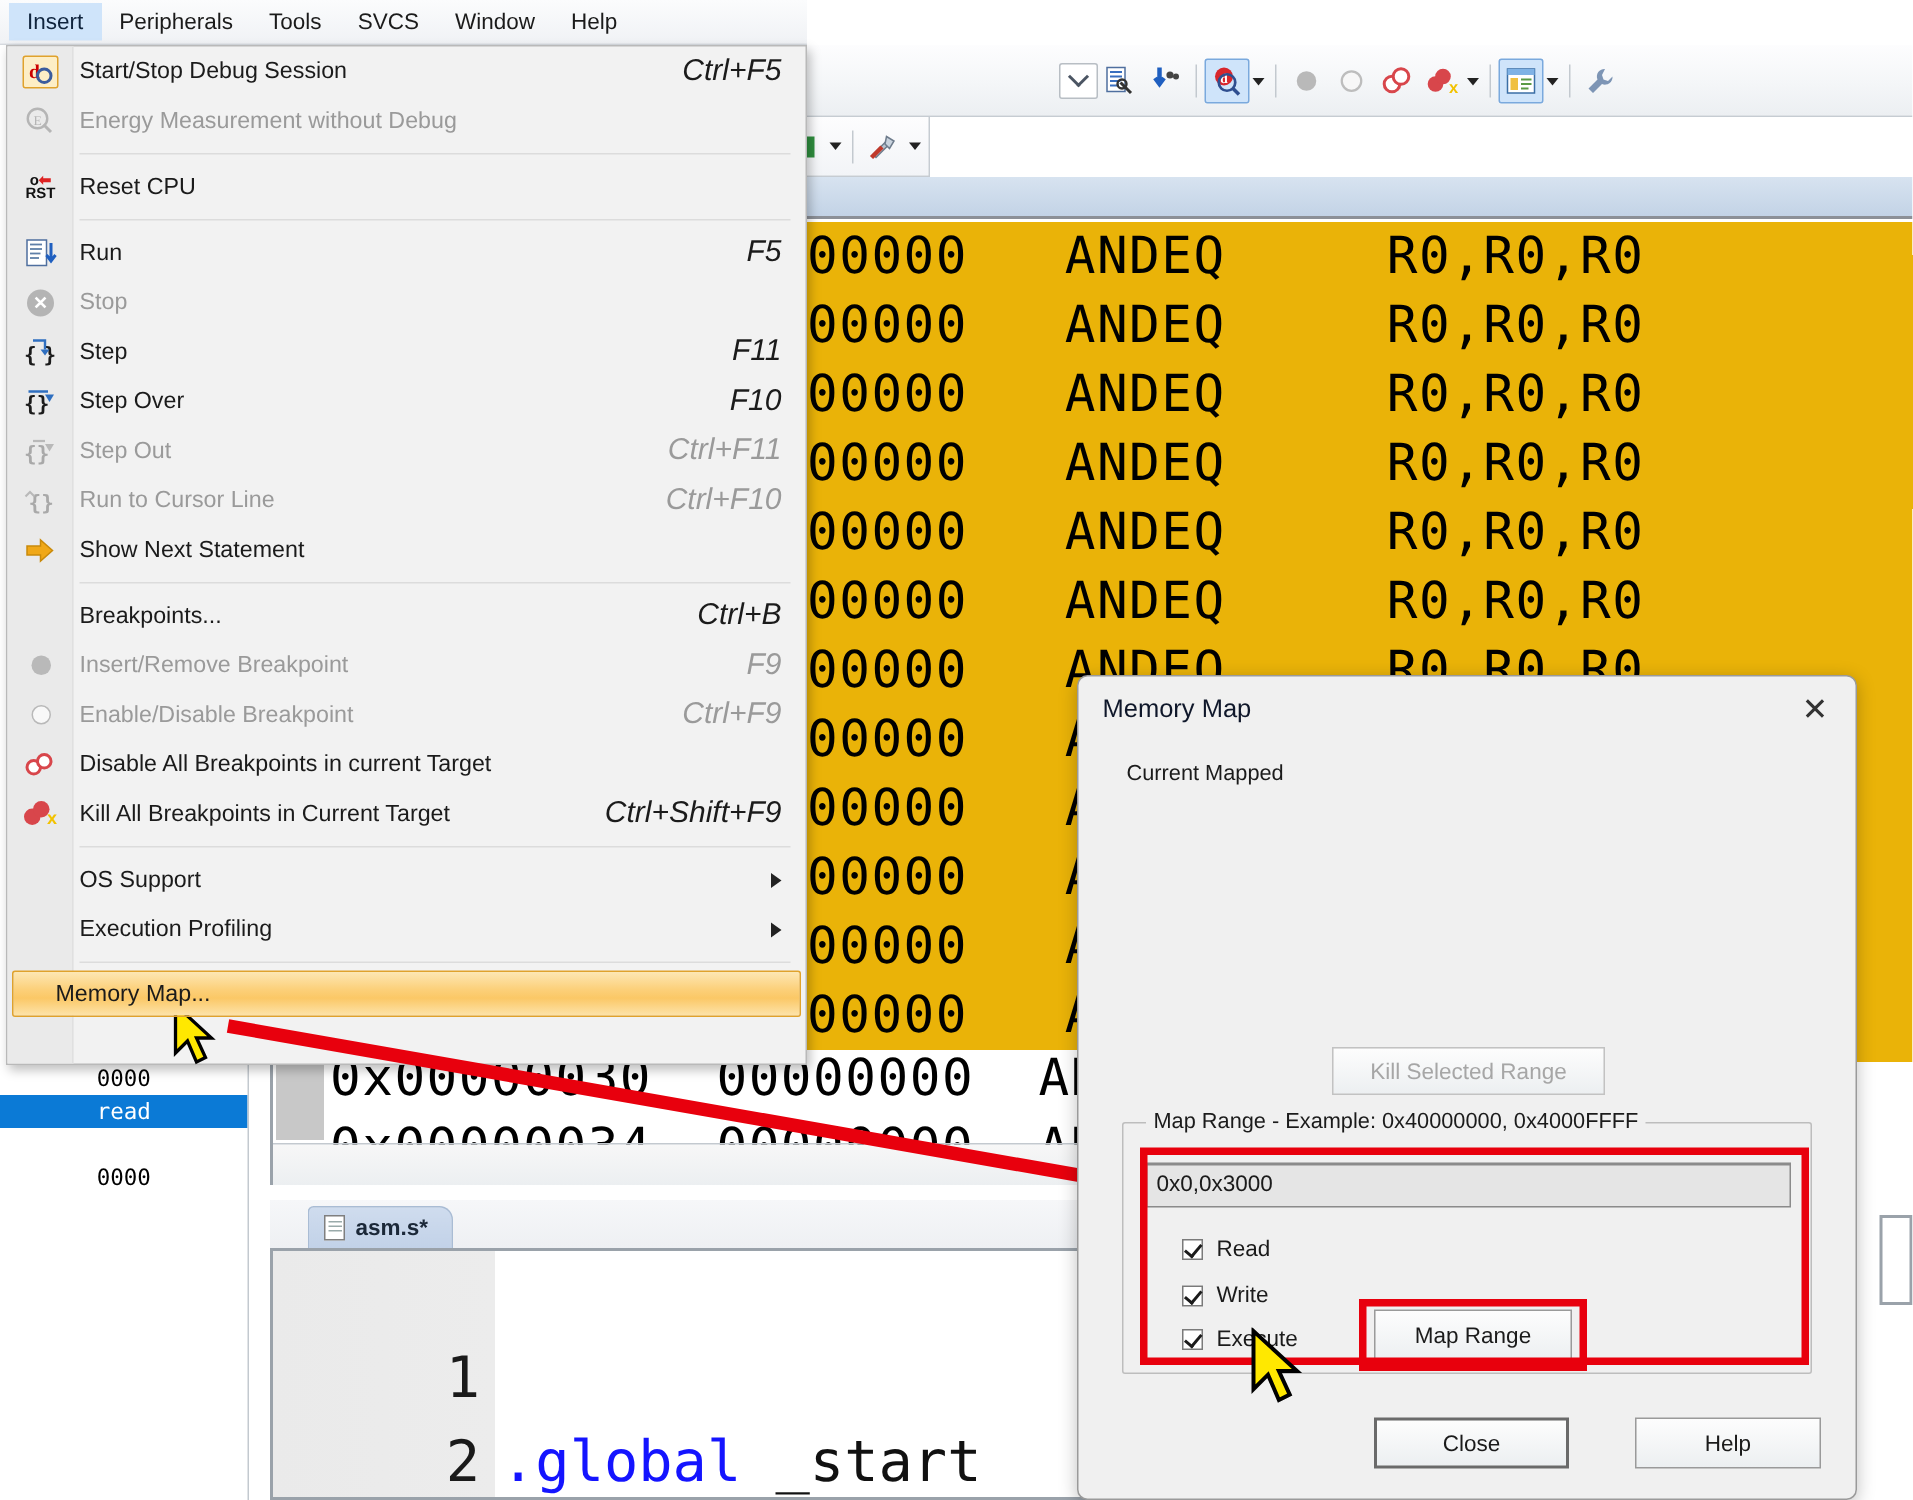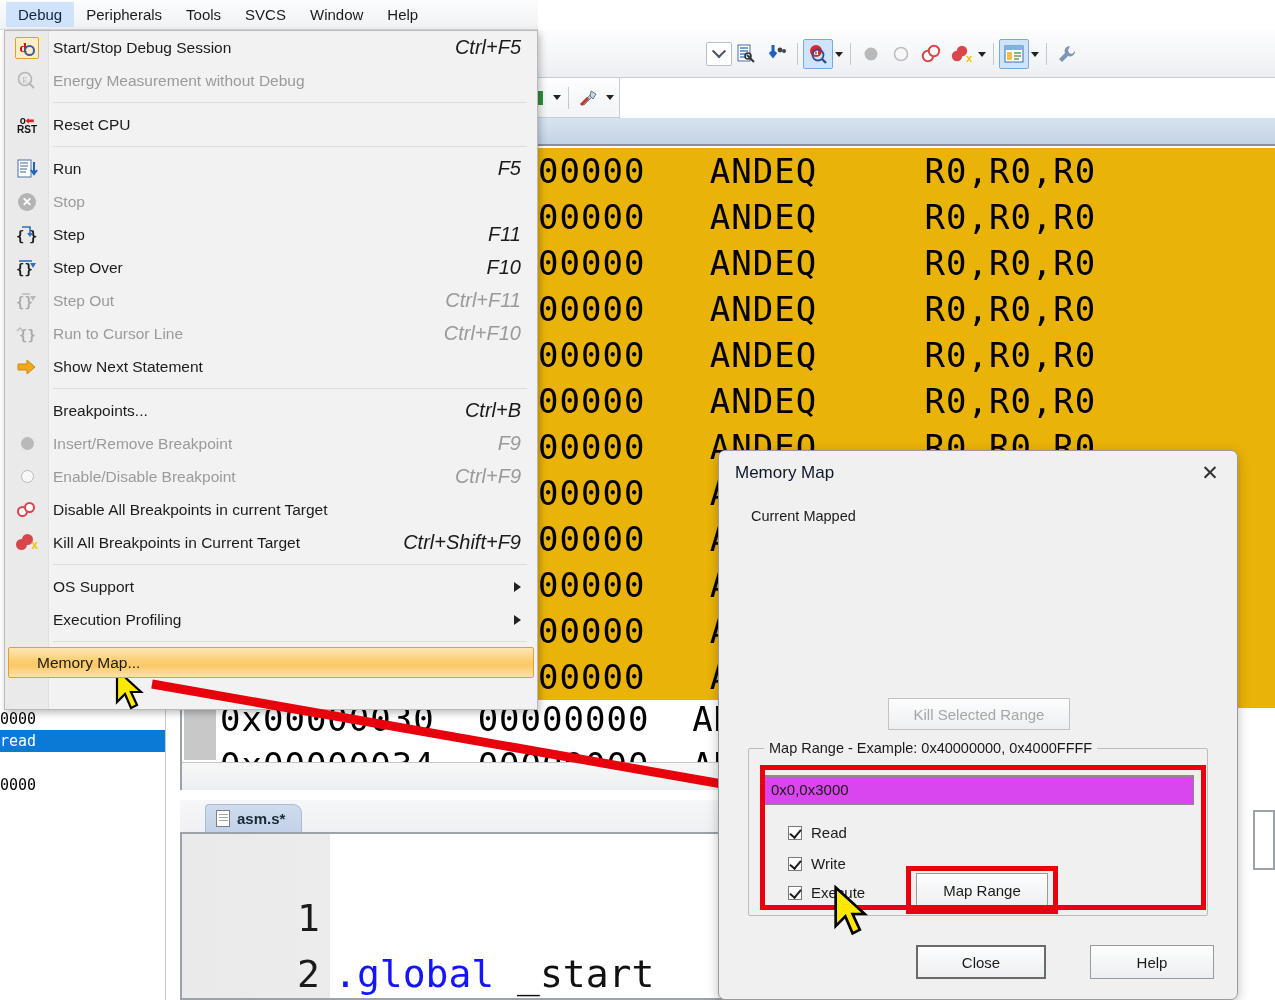--- a/index.html
+++ b/index.html
@@ -63,21 +63,21 @@
     position:absolute; left:180px; top:700px; width:545px; height:90px;
     background:#ffffff; border-left:2px solid #9aa2aa; overflow:hidden;
   }
   .gutter-grey { position:absolute; left:2px; top:0; width:32px; height:60px; background:#c8c8c8; }
   .disasm2 .disasm-row { padding-left:38px; }
   .disasm2-footer { position:absolute; left:0; bottom:0; width:100%; height:28px;
     background:linear-gradient(to bottom,#f7f7f7,#eceff1); border-top:1px solid #c3c9cf; }
 
   
   .leftpanel { position:absolute; left:0; top:708px; width:165px; height:120px; background:#fff; }
-  .lp-row { font-family:"DejaVu Sans Mono","Liberation Mono",monospace; font-size:15px; color:#000; padding-left:0px; height:22px; line-height:22px; white-space:pre;}
+  .lp-row { font-family:"DejaVu Sans Mono","Liberation Mono",monospace; font-size:15px; color:#000; padding-left:0px; height:22px; line-height:22px; white-space:pre;text-align:center;}
   .lp-row.sel { background:#0b7ad6; color:#fff; width:165px; }
   .leftpanel-border { position:absolute; left:165px; top:700px; width:1px; height:300px; background:#c3c9cf; }
 
   
   .editor-wrap { position:absolute; left:180px; top:800px; width:545px; height:200px; }
   .tabbar { position:absolute; left:0; top:0; height:32px; width:100%;
     background:linear-gradient(to bottom,#f6f7f9,#eef0f3); }
   .tab {
     position:absolute; left:25px; top:4px; height:28px; padding:0 16px 0 10px;
     background:linear-gradient(to bottom,#cfdcee,#c2d2e8);
@@ -194,21 +194,21 @@
   .kill-btn { position:absolute; left:888px; top:698px; width:182px; height:32px; }
 
   .groupbox {
     position:absolute; left:748px; top:748px; width:460px; height:168px;
     border:1px solid #bdbdbd; border-radius:2px;
   }
   .groupbox-title { position:absolute; left:764px; top:740px; background:#f0f0f0; padding:0 5px;
     font-size:14.5px; color:#1b1b1b; }
   .range-input {
     position:absolute; left:764px; top:775px; width:430px; height:30px;
-    background:#d946ef; border:1px solid #8b8b8b; border-top:2px solid #8b8b8b;
+    background:#e5e5e5; border:1px solid #8b8b8b; border-top:2px solid #8b8b8b;
     font-size:15px; color:#1b1b1b; padding:4px 6px; white-space:pre;
   }
   .cbrow { position:absolute; font-size:15px; color:#1b1b1b; display:flex; align-items:center; gap:9px; }
   .cbox { width:14px;height:14px;background:#fff;border:1px solid #7a7a7a; position:relative; }
   .cbox::after{content:"";position:absolute;left:3px;top:0px;width:5px;height:9px;
     border-right:2px solid #1b1b1b;border-bottom:2px solid #1b1b1b;transform:rotate(40deg);}
   .maprange-btn { position:absolute; left:916px; top:873px; width:132px; height:35px; }
 
   .close-btn { position:absolute; left:916px; top:945px; width:130px; height:34px; }
   .help-btn { position:absolute; left:1090px; top:945px; width:124px; height:34px; }
@@ -382,21 +382,21 @@
       <div class="code-line">
         
         
       </div>
     </div>
   </div>
 
   <div class="rightvert"></div>
 
   <div class="menubar">
-    <div class="mb-item active">Debug</div>
+    <div class="mb-item active">Insert</div>
     <div class="mb-item">Peripherals</div>
     <div class="mb-item">Tools</div>
     <div class="mb-item">SVCS</div>
     <div class="mb-item">Window</div>
     <div class="mb-item">Help</div>
   </div>
 
   <div class="menu-popup">
     <div class="menu-gutter"></div>
 

